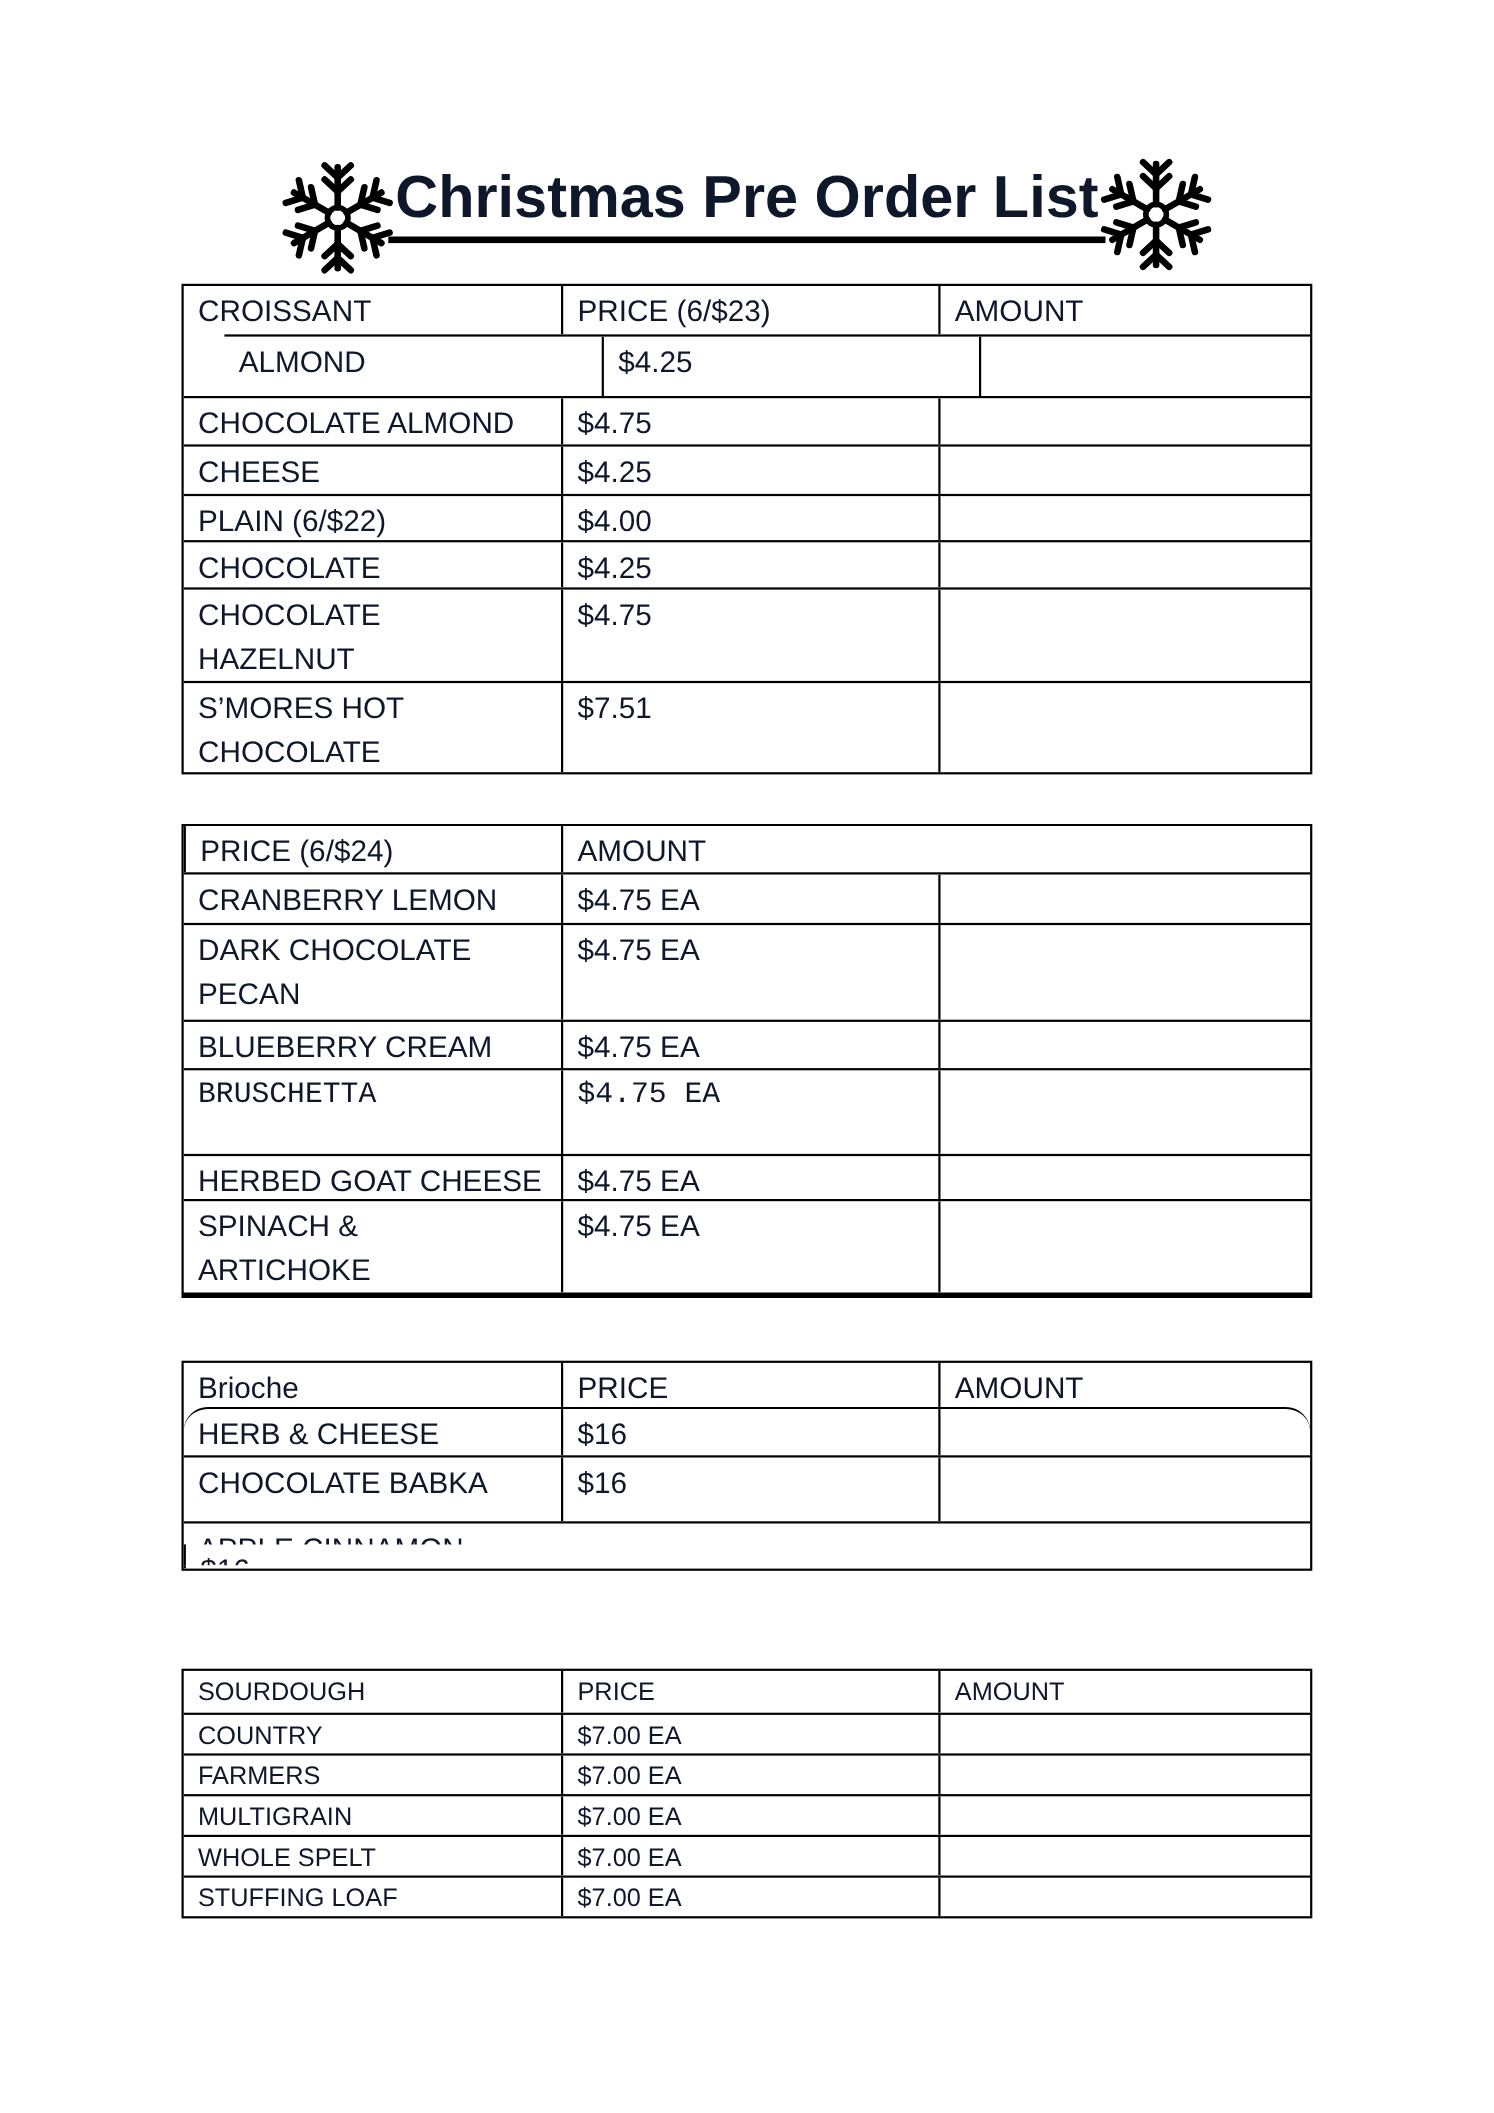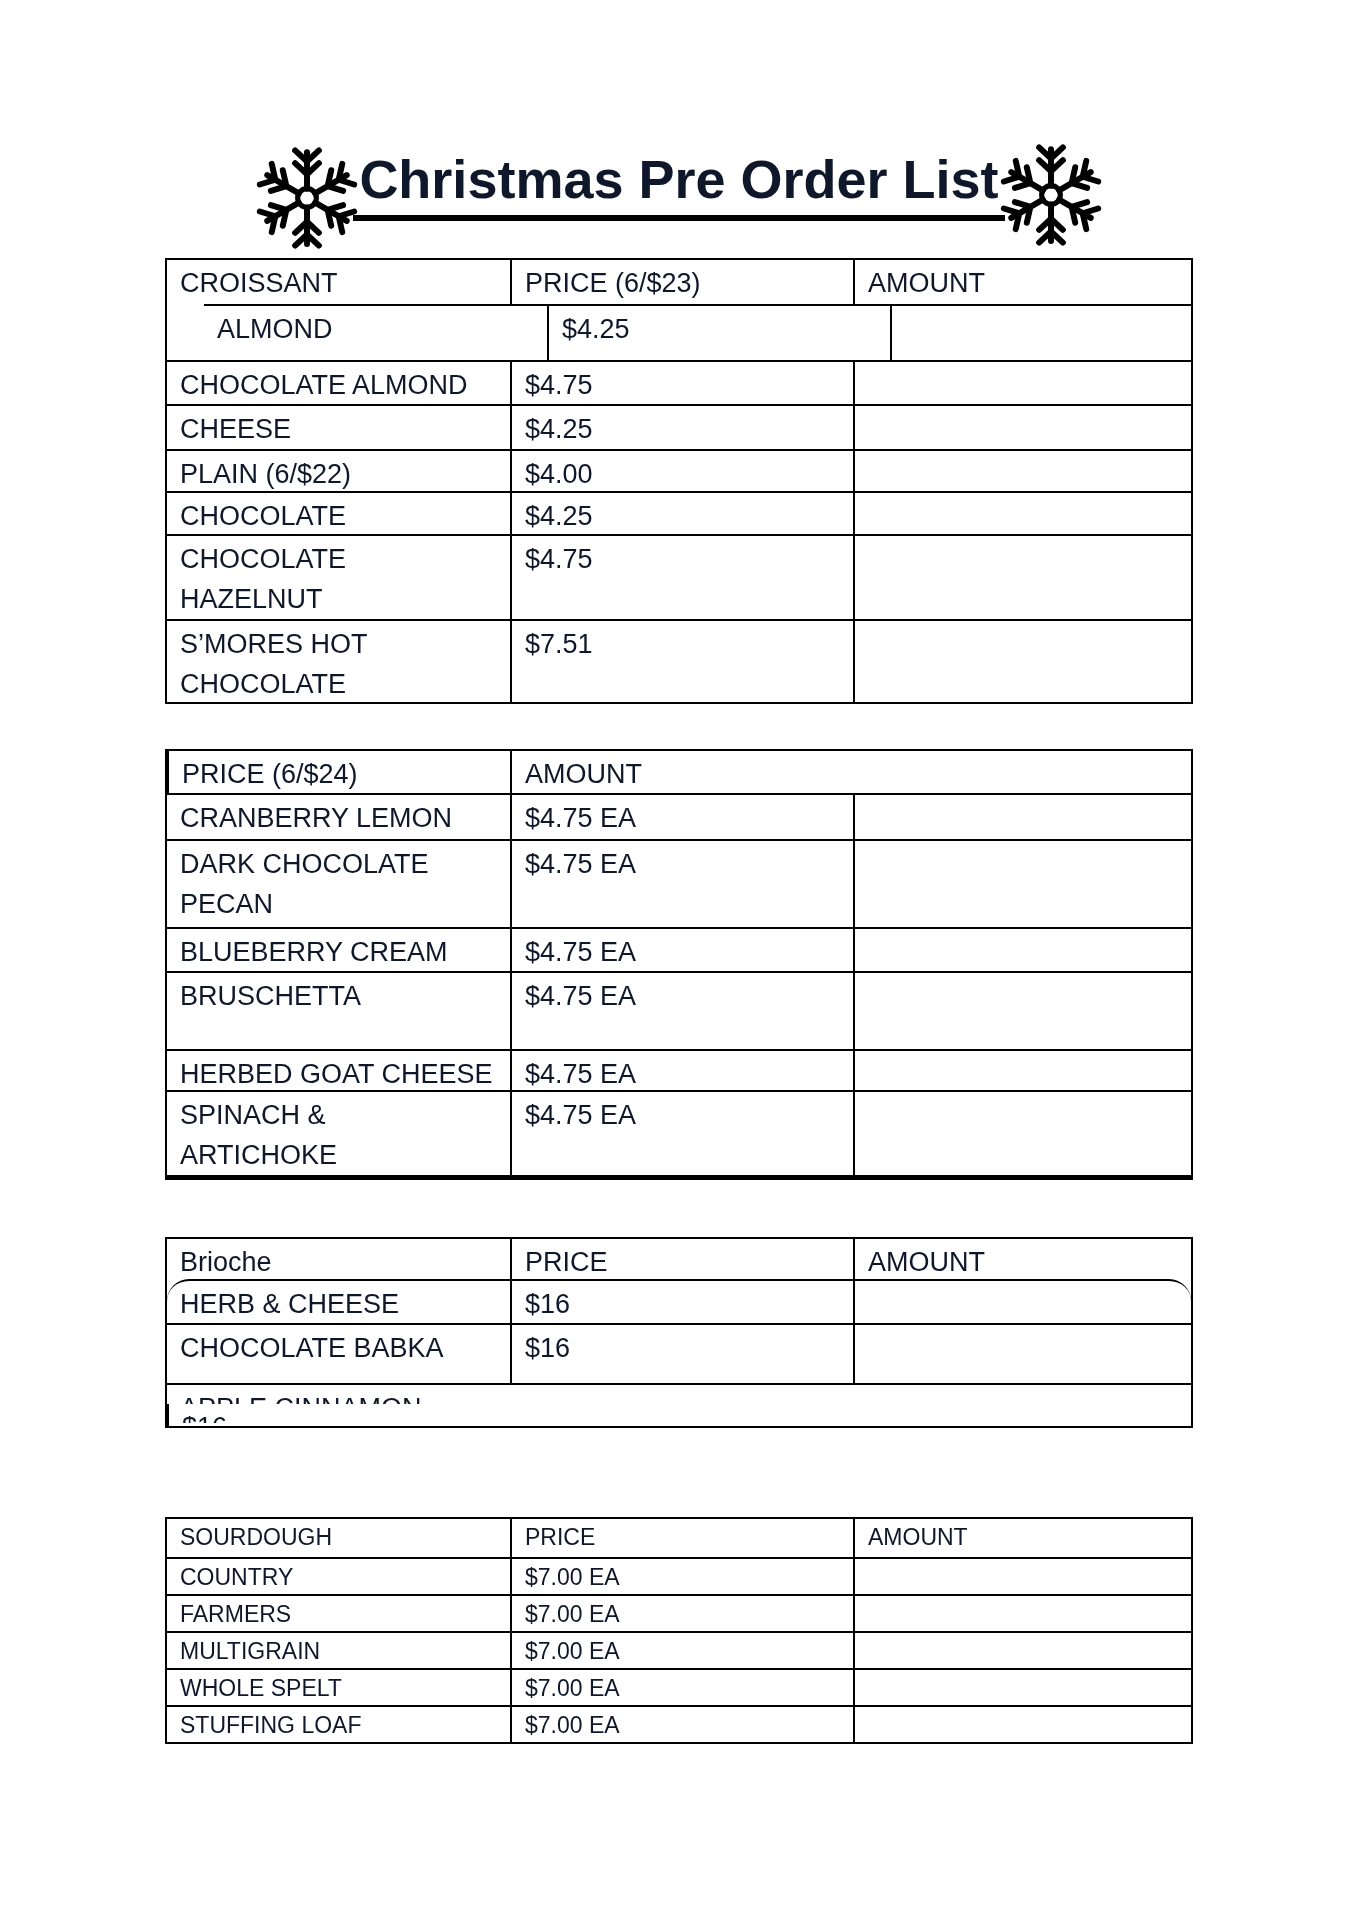--- a/index.html
+++ b/index.html
@@ -207,21 +207,21 @@
           <div class="cell c1">DARK CHOCOLATE
 PECAN</div>
           <div class="cell c2">$4.75 EA</div>
           <div class="cell c3"></div>
         </div>
         <div class="t-row" style="height: 44px;">
           <div class="cell c1">BLUEBERRY CREAM</div>
           <div class="cell c2">$4.75 EA</div>
           <div class="cell c3"></div>
         </div>
-        <div class="t-row" style="height: 78px;">
+        <div class="t-row" style="height: 78px; font-family: Liberation Mono, monospace;">
           <div class="cell c1">BRUSCHETTA</div>
           <div class="cell c2">$4.75 EA</div>
           <div class="cell c3"></div>
         </div>
         <div class="t-row" style="height: 41px;">
           <div class="cell c1">HERBED GOAT CHEESE</div>
           <div class="cell c2">$4.75 EA</div>
           <div class="cell c3"></div>
         </div>
         <div class="t-row" style="height: 85px;">

